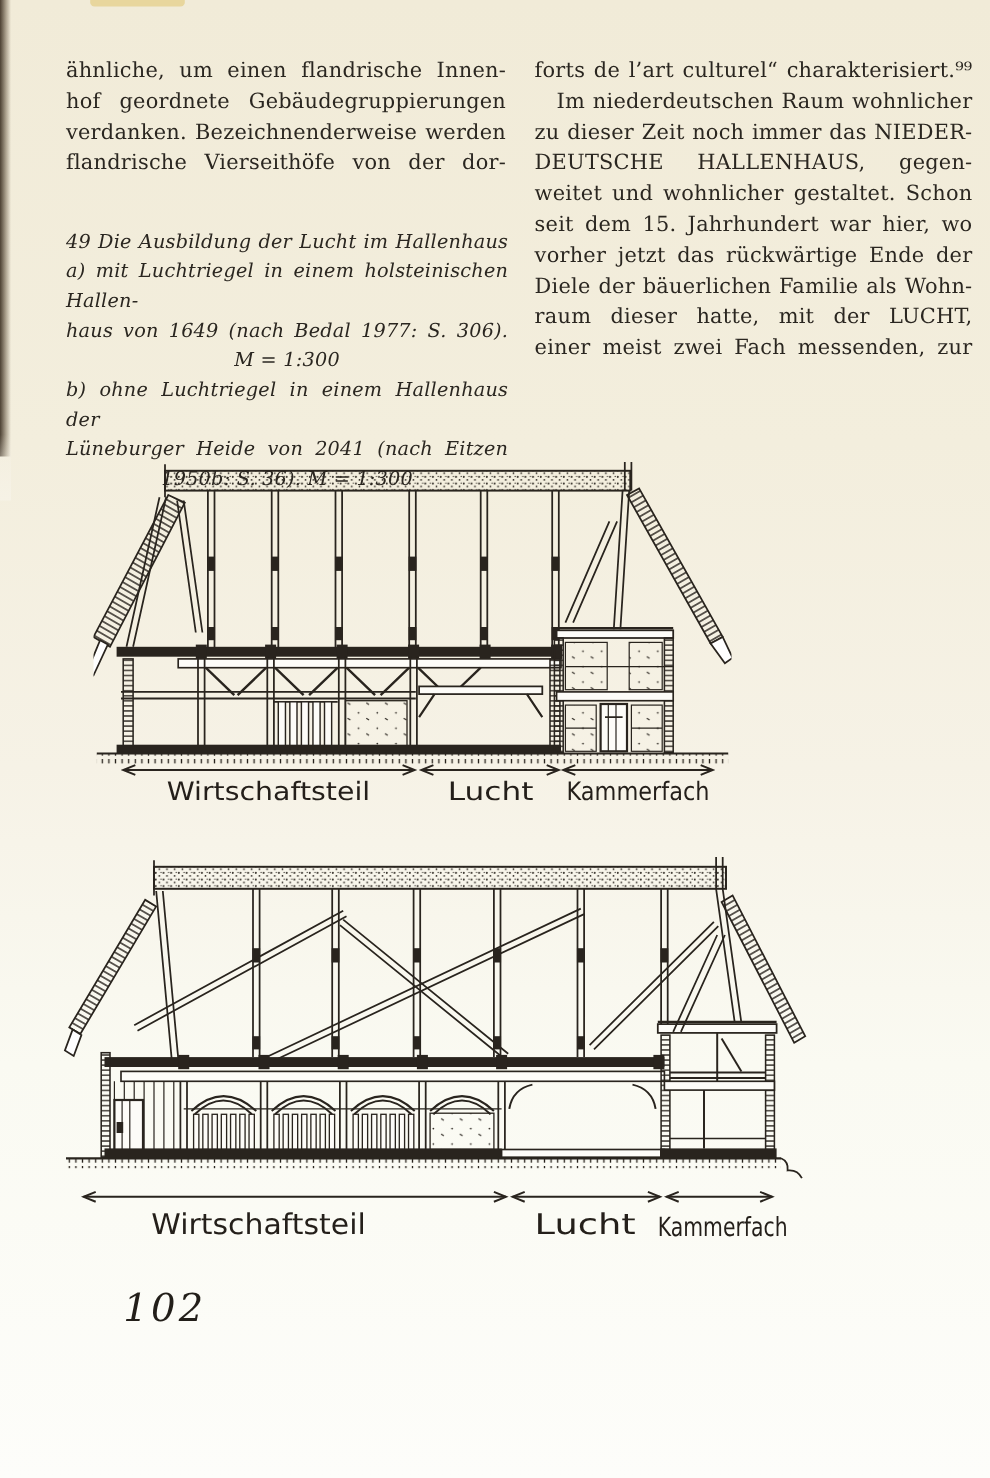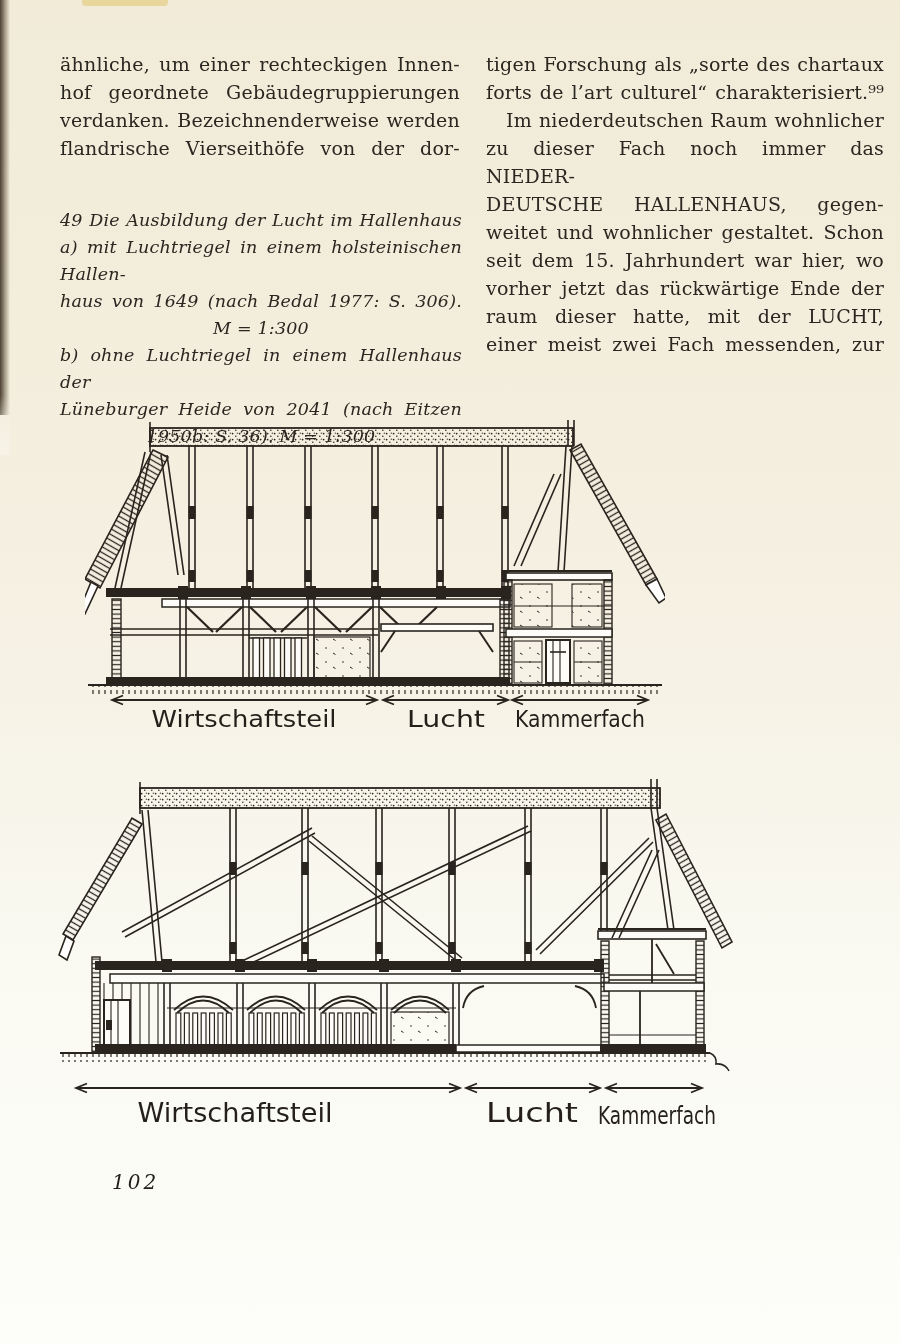--- a/index.html
+++ b/index.html
@@ -31,61 +31,61 @@
     font-style:italic;font-size:17.5px;line-height:27px;letter-spacing:.2px;
   }
   .jline{text-align:justify;text-align-last:justify;}
   .plain{text-align:center;text-align-last:auto;}
   .indent{text-indent:20px;}
   .figure{position:absolute;}
   .fig-a{left:85px;top:420px;}
   .fig-b{left:55px;top:775px;}
   .page-number{
     position:absolute;left:112px;top:1170px;
-    font-style:italic;font-size:20px;letter-spacing:3px;color:#221e19;
+    font-style:italic;font-size:35px;letter-spacing:3px;color:#221e19;
   }
   svg text{
     font-family:"DejaVu Sans","Liberation Sans",sans-serif;
     fill:#241f1a;
   }
 </style>
 </head>
 <body>
 
 <div class="page">
   <div class="edge-strip"></div>
   <div class="edge-fade"></div>
   <div class="top-smudge"></div>
 
   <div class="col col-left">
-    <div class="jline">ähnliche, um einer rechteckigen Innen-</div>
+    <div class="jline">ähnliche, um einen flandrische Innen-</div>
     <div class="jline">hof geordnete Gebäudegruppierungen</div>
     <div class="jline">verdanken. Bezeichnenderweise werden</div>
     <div class="jline">flandrische Vierseithöfe von der dor-</div>
   </div>
 
   <div class="caption">
     <div class="jline">49 Die Ausbildung der Lucht im Hallenhaus</div>
     <div class="jline">a) mit Luchtriegel in einem holsteinischen Hallen-</div>
     <div class="jline">haus von 1649 (nach Bedal 1977: S. 306).</div>
     <div class="plain">M = 1:300</div>
     <div class="jline">b) ohne Luchtriegel in einem Hallenhaus der</div>
     <div class="jline">Lüneburger Heide von 2041 (nach Eitzen</div>
     <div class="plain">1950b: S. 36). M = 1:300</div>
   </div>
 
   <div class="col col-right">
-    <div class="jline">tigen Forschung als „sorte des chartaux</div>
     <div class="jline">forts de l’art culturel“ charakterisiert.⁹⁹</div>
     <div class="jline indent">Im niederdeutschen Raum wohnlicher</div>
-    <div class="jline">zu dieser Fach noch immer das NIEDER-</div>
+    <div class="jline">zu dieser Zeit noch immer das NIEDER-</div>
     <div class="jline">DEUTSCHE HALLENHAUS, gegen-</div>
     <div class="jline">weitet und wohnlicher gestaltet. Schon</div>
     <div class="jline">seit dem 15. Jahrhundert war hier, wo</div>
     <div class="jline">vorher jetzt das rückwärtige Ende der</div>
+    <div class="jline">Diele der bäuerlichen Familie als Wohn-</div>
     <div class="jline">raum dieser hatte, mit der LUCHT,</div>
     <div class="jline">einer meist zwei Fach messenden, zur</div>
   </div>
 
   <svg class="figure fig-a" width="580" height="310" viewBox="85 420 580 310">
     <defs>
       <pattern id="stip" width="7" height="6" patternUnits="userSpaceOnUse">
         <circle cx="1.6" cy="1.6" r="0.9" fill="#29241e"></circle>
         <circle cx="4.8" cy="4.2" r="0.8" fill="#29241e"></circle>
         <circle cx="6.3" cy="1.2" r="0.6" fill="#29241e"></circle>

